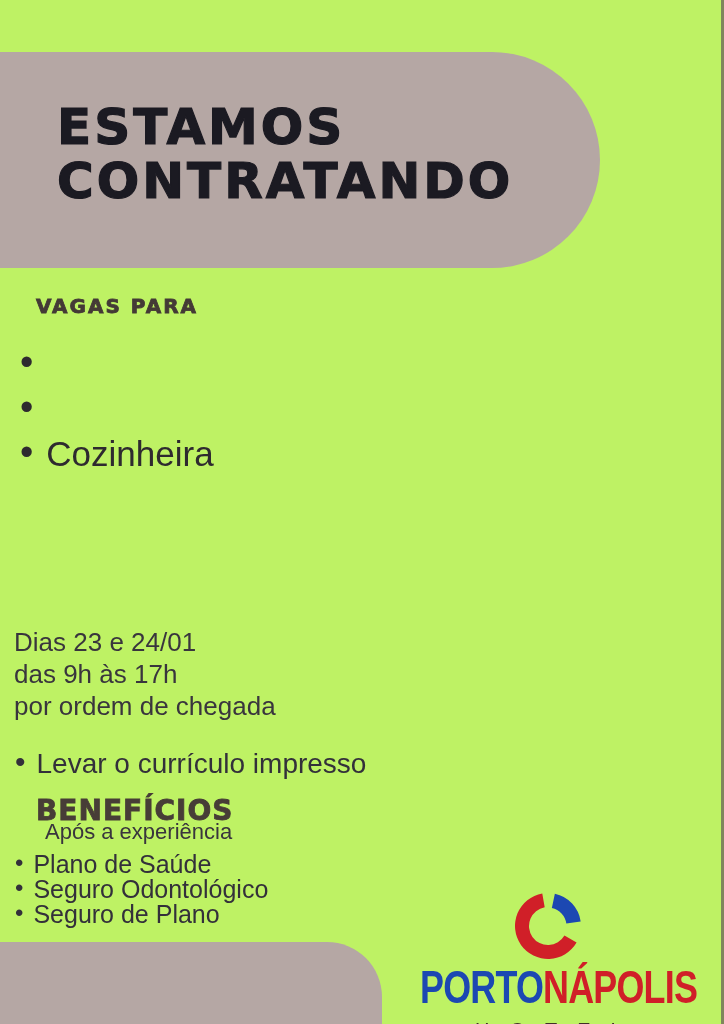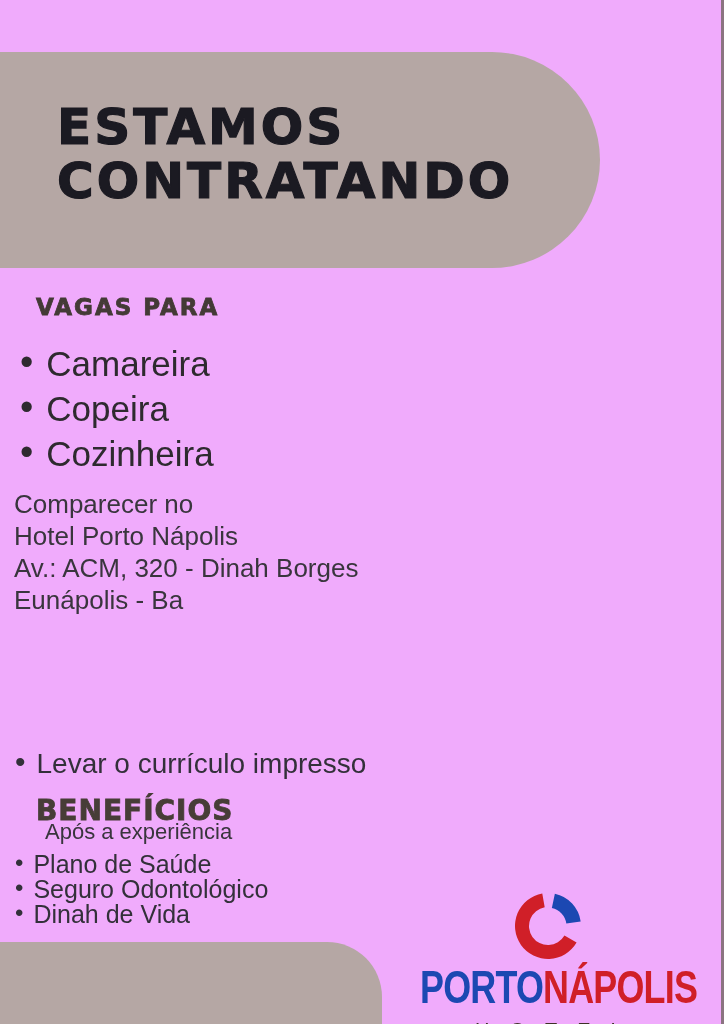--- a/index.html
+++ b/index.html
@@ -1,18 +1,18 @@
 <!DOCTYPE html>
 <html><head>
 <meta charset="utf-8">
 <style>
   html,body{margin:0;padding:0;background:#888;}
   .page{
     position:relative; width:724px; height:1024px; overflow:hidden;
-    background:#f0abfc;
+    background:#bef264;
     font-family:"Liberation Sans", sans-serif;
     -webkit-font-smoothing:antialiased;
   }
   .right-edge{
     position:absolute; top:0; right:0; width:3px; height:1024px;
     background:#6a6158; opacity:.75;
   }
   
   .banner{
     position:absolute; left:0; top:52px; width:600px; height:216px;
@@ -22,21 +22,21 @@
     position:absolute; left:57px; top:48px;
     font-family:"DejaVu Sans", sans-serif;
     font-weight:bold; font-size:50px; line-height:54px;
     letter-spacing:3px; color:#1b1a22;
     -webkit-text-stroke:1.2px #1b1a22;
   }
   
   .vagas-title{
     position:absolute; left:36px; top:294px;
     font-family:"DejaVu Sans", sans-serif;
-    font-weight:bold; font-size:23px; letter-spacing:2px;
+    font-weight:bold; font-size:20px; letter-spacing:2px;
     color:#443a36; -webkit-text-stroke:.8px #443a36;
   }
   
   .jobs{ position:absolute; left:20px; top:341px; }
   .job-row{ display:flex; align-items:center; height:45px; gap:13px;
     font-size:35px; color:#2e2a2f; }
   .job-row .dot{ font-size:38px; line-height:1; transform:translateY(-2px); }
   
   .address{ position:absolute; left:14px; top:488px;
     font-size:26px; line-height:32px; color:#39353d; }
@@ -91,60 +91,57 @@
       <div>ESTAMOS</div>
       <div>CONTRATANDO</div>
     </div>
   </div>
 
   <div class="vagas-title">VAGAS PARA</div>
 
   <div class="jobs">
     <div class="job-row">
       <span class="dot">•</span>
-      <span>Camareira</span>
     </div>
     <div class="job-row">
       <span class="dot">•</span>
-      <span>Copeira</span>
     </div>
     <div class="job-row">
       <span class="dot">•</span>
       <span>Cozinheira</span>
     </div>
   </div>
 
-  <div class="address">
-    <div>Comparecer no</div>
-    <div>Hotel Porto Nápolis</div>
-    <div>Av.: ACM, 320 - Dinah Borges</div>
-    <div>Eunápolis - Ba</div>
+
+  <div class="schedule">
+    <div>Dias 23 e 24/01</div>
+    <div>das 9h às 17h</div>
+    <div>por ordem de chegada</div>
   </div>
-
 
   <div class="note-row">
     <span class="dot">•</span>
     <span>Levar o currículo impresso</span>
   </div>
 
   <div class="benefits-title">BENEFÍCIOS</div>
   <div class="benefits-subtitle">Após a experiência</div>
 
   <div class="benefits">
     <div class="benefit-row">
       <span class="dot">•</span>
       <span>Plano de Saúde</span>
     </div>
     <div class="benefit-row">
       <span class="dot">•</span>
       <span>Seguro Odontológico</span>
     </div>
     <div class="benefit-row">
       <span class="dot">•</span>
-      <span>Dinah de Vida</span>
+      <span>Seguro de Plano</span>
     </div>
   </div>
 
   <div class="bottom-shape"></div>
 
   <div class="logo">
     <svg class="logo-icon" viewBox="0 0 70 70" xmlns="http://www.w3.org/2000/svg">
       <path d="M29.27 2.5 A33 33 0 1 0 63.58 51.5 L51.45 44.5 A19 19 0 1 1 31.70 16.29 Z" fill="#d01f28"></path>
       <path d="M41.86 2.72 A33 33 0 0 1 67.68 30.41 L53.32 32.43 A18.5 18.5 0 0 0 38.85 16.91 Z" fill="#1c48b2"></path>
     </svg>

